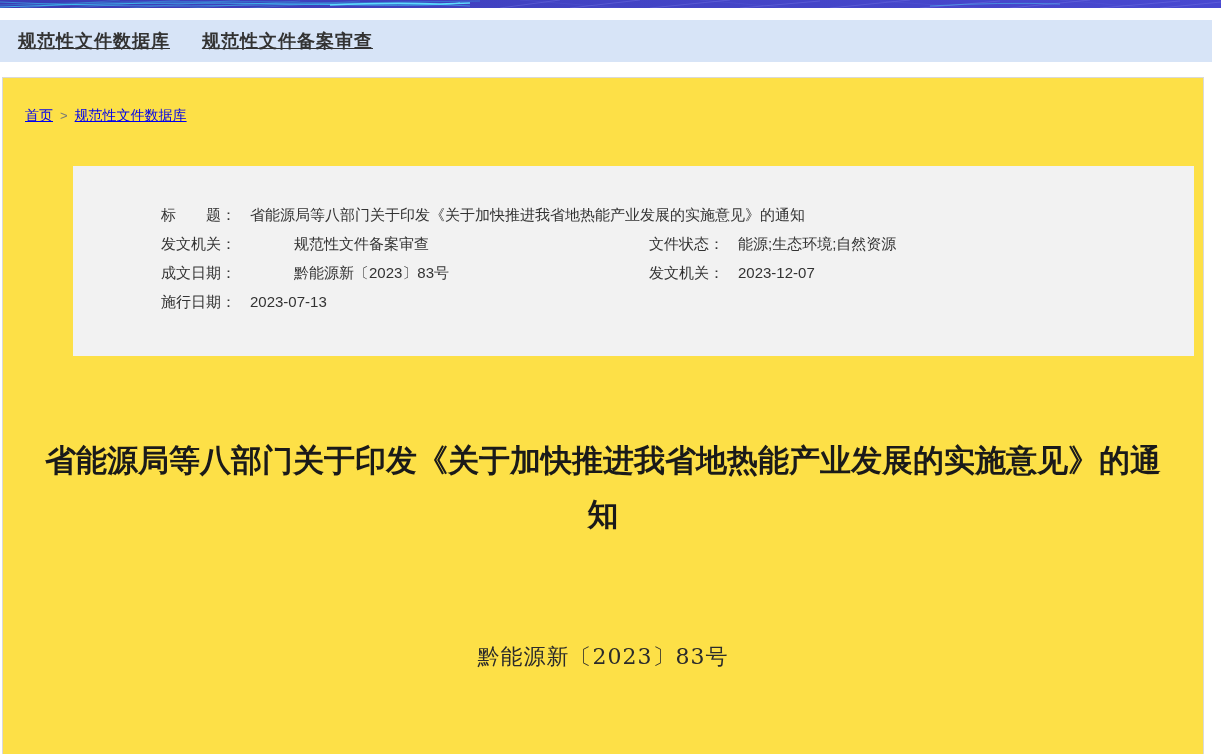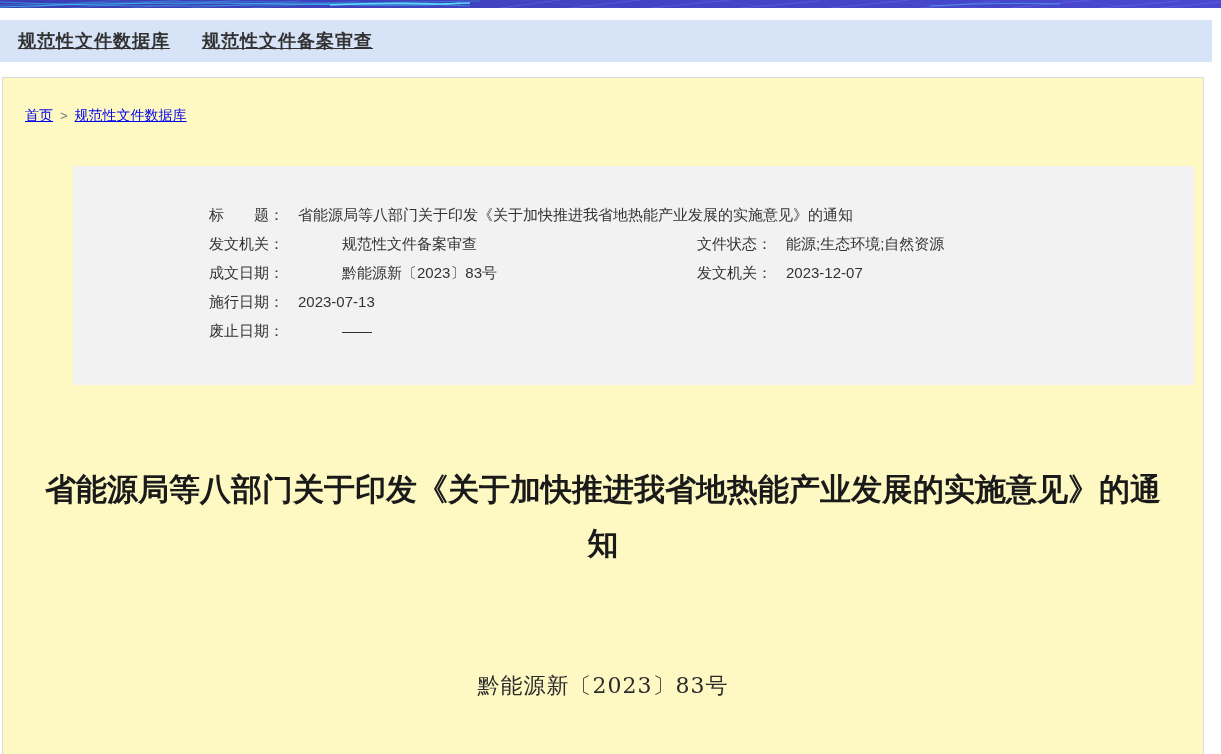--- a/index.html
+++ b/index.html
@@ -39,21 +39,21 @@
   }
 
   
   .content-box {
     margin-left: 2px;
     margin-top: 15px;
     width: 1202px;
     height: 677px;
     border: 1px solid #d9d9d9;
     border-bottom: none;
-    background: #fef9c3;
+    background: #fde047;
   }
 
   
   .breadcrumb {
     padding: 29px 0 0 22px;
     font-size: 14px;
     color: #666666;
   }
   .breadcrumb a {
     color: #0000ee;
@@ -68,21 +68,21 @@
     margin-top: 41px;
     width: 1121px;
     background: #f2f2f2;
     padding: 34px 20px 40px 88px;
     font-size: 15px;
     color: #333333;
   }
   .info-row { display: flex; line-height: 29px; }
   .info-cell-left { width: 488px; flex: 0 0 488px; display: flex; gap: 44px; }
   .info-cell-right { display: flex; }
-  .info-label { white-space: pre; margin-right: 14px; margin-left: 48px; }
+  .info-label { white-space: pre; margin-right: 14px; }
   .info-value { }
 
   
   .doc-title {
     margin: 78px auto 0 auto;
     max-width: 1130px;
     text-align: center;
     font-size: 31px;
     line-height: 54px;
     font-weight: bold;
@@ -160,25 +160,19 @@
         <span class="info-label">发文机关：</span>
         <span class="info-value">2023-12-07</span>
       </div>
     </div>
     <div class="info-row">
       <div class="info-cell-right">
         <span class="info-label">施行日期：</span>
         <span class="info-value">2023-07-13</span>
       </div>
     </div>
-    <div class="info-row">
-      <div class="info-cell-left">
-        <span class="info-label">废止日期：</span>
-        <span class="info-value">——</span>
-      </div>
-    </div>
   </div>
 
   <h1 class="doc-title">省能源局等八部门关于印发《关于加快推进我省地热能产业发展的实施意见》的通知</h1>
 
   <div class="doc-number">黔能源新〔2023〕83号</div>
 
 </div>
 
 </body></html>

